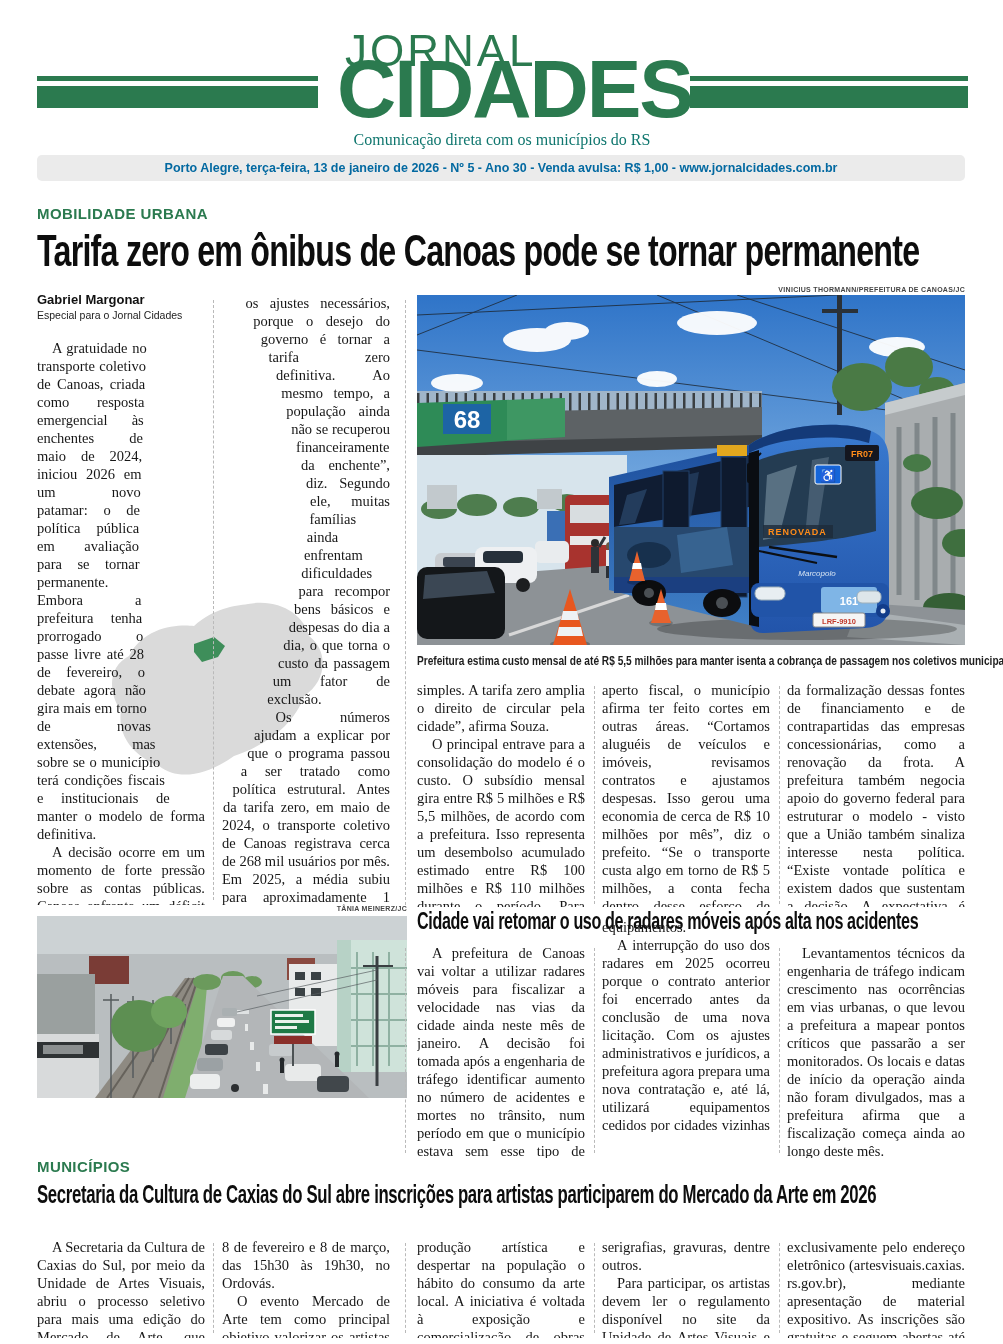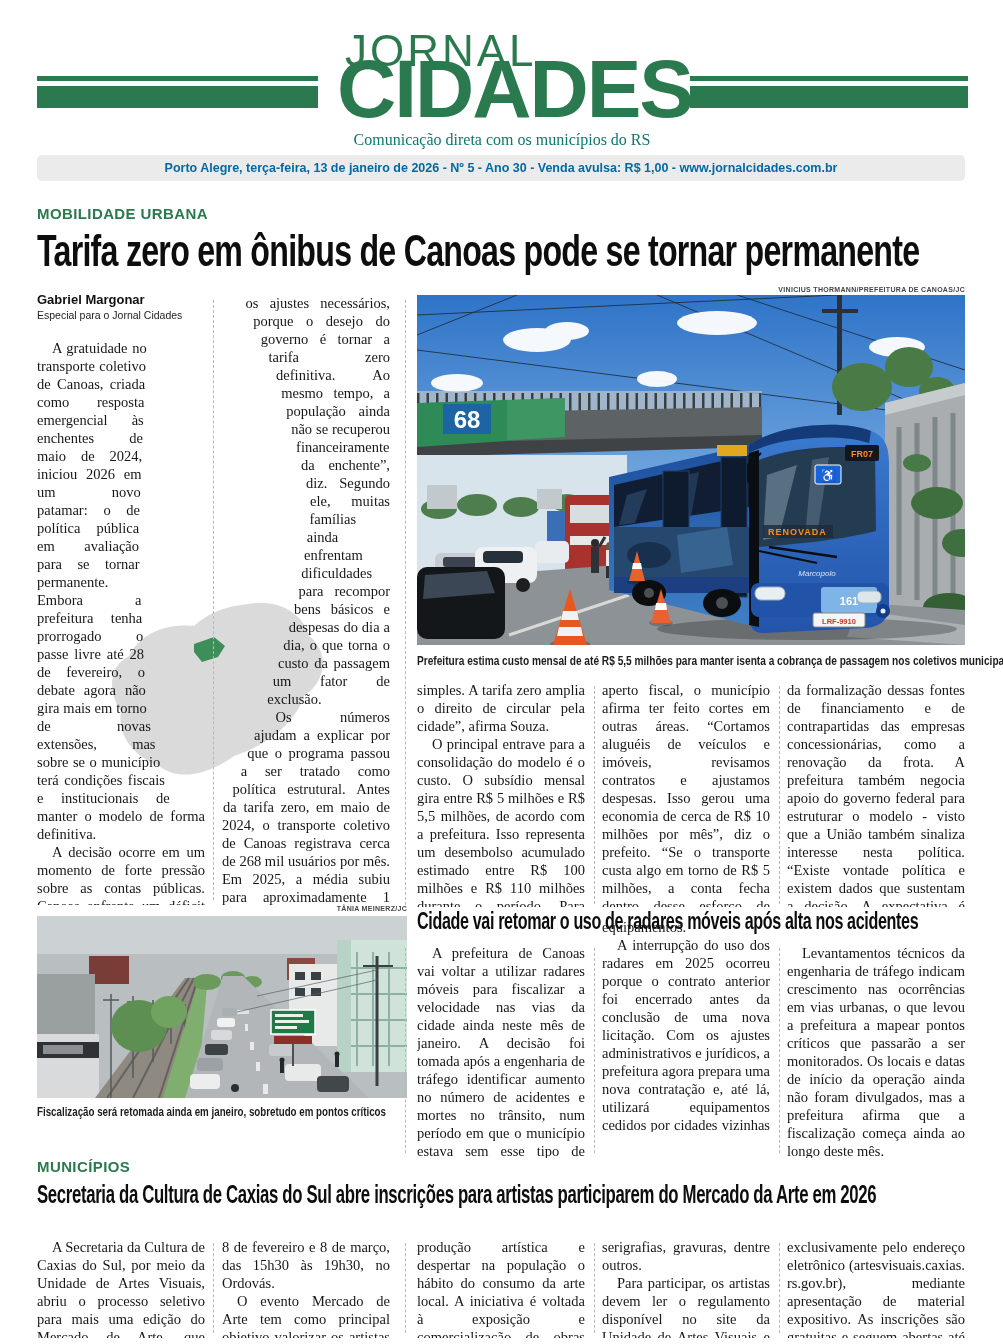--- a/index.html
+++ b/index.html
@@ -370,23 +370,20 @@
         <line x1="256" y1="128" x2="256" y2="150" stroke="#4c5254" stroke-width="2"></line>
       </g>
       <line x1="340" y1="40" x2="340" y2="170" stroke="#3a3f42" stroke-width="3"></line>
       <line x1="326" y1="50" x2="356" y2="50" stroke="#3a3f42" stroke-width="2"></line>
       <g stroke="#5b6164" stroke-width="1" opacity=".7">
         <line x1="340" y1="54" x2="220" y2="80"></line>
           <line x1="340" y1="64" x2="200" y2="96"></line>
       </g>
     </svg>
   </div>
-  <div class="abs caption" style="left:37px;top:1102px;">
-    <span style="transform:scaleX(.75);">Fiscalização será retomada ainda em janeiro, sobretudo em pontos críticos</span>
-  </div>
   <div class="abs hl hl2" style="left:417px;top:908px;width:548px;height:30px;">
     <span>Cidade vai retomar o uso de radares móveis após alta nos acidentes</span>
   </div>
   <div class="col" style="left:417px;top:944px;width:168px;height:214px;">
     <p class="ind">A prefeitura de Canoas vai voltar a utilizar radares móveis para fiscalizar a velocidade nas vias da cidade ainda neste mês de janeiro. A decisão foi tomada após a engenharia de tráfego identificar aumento no número de acidentes e mortes no trânsito, num período em que o município estava sem esse tipo de fiscalização por entraves no processo de licitação dos</p>
   </div>
   <div class="col" style="left:602px;top:918px;width:168px;height:214px;">
     <p>equipamentos.</p>
     <p class="ind">A interrupção do uso dos radares em 2025 ocorreu porque o contrato anterior foi encerrado antes da conclusão de uma nova licitação. Com os ajustes administrativos e jurídicos, a prefeitura agora prepara uma nova contratação e, até lá, utilizará equipamentos cedidos por cidades vizinhas para retomar a fiscalização.</p>
   </div>

